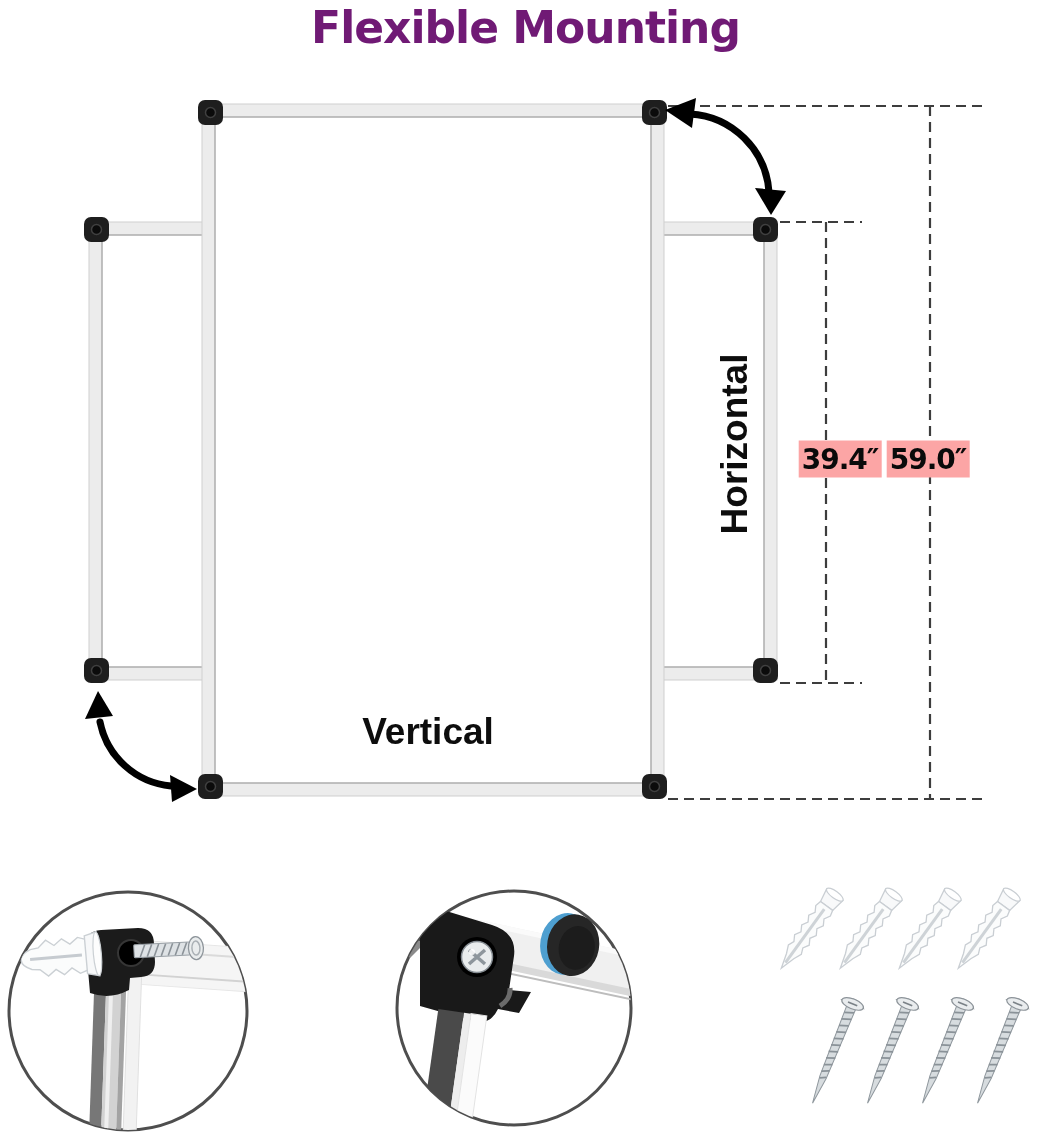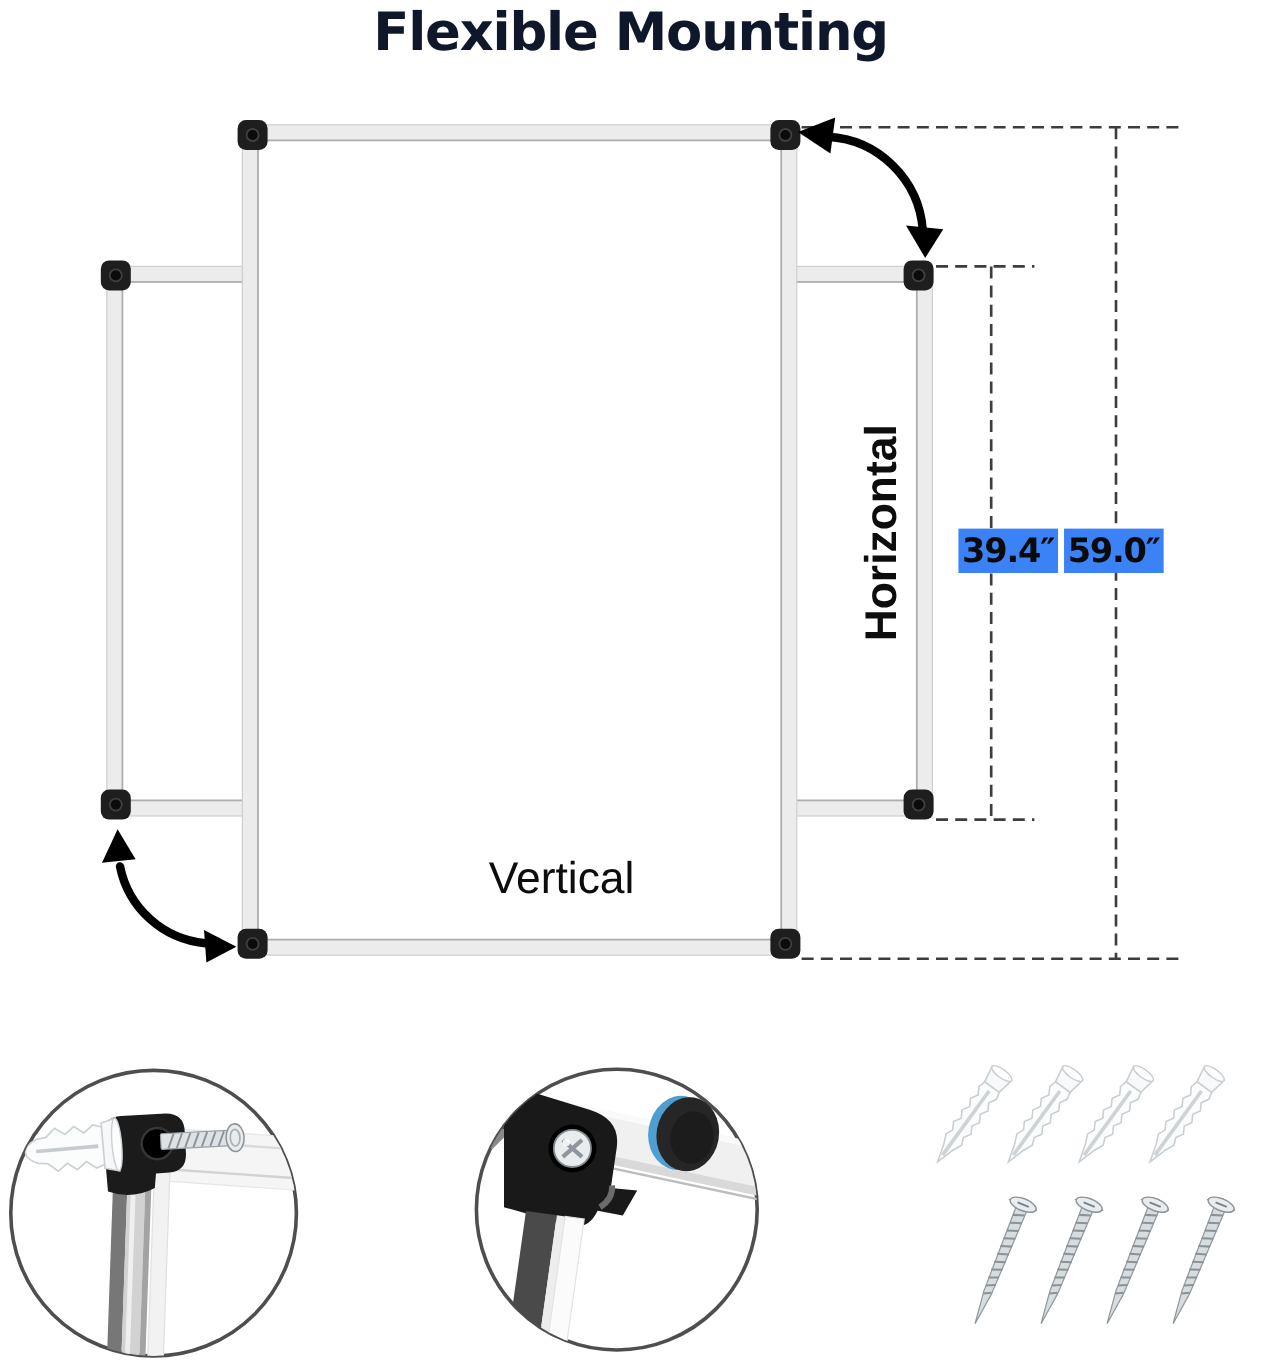--- a/index.html
+++ b/index.html
@@ -4,34 +4,34 @@
 <style>
   html,body{margin:0;padding:0;background:#fff;}
   .stage{
     position:relative;width:1051px;height:1133px;background:#fff;
     font-family:"Liberation Sans",sans-serif;overflow:hidden;
   }
   .stage svg{position:absolute;left:0;top:0;}
   .title{
     position:absolute;left:0;top:2px;width:100%;text-align:center;
     font-family:"DejaVu Sans",sans-serif;font-weight:bold;
-    font-size:44px;letter-spacing:-1px;color:#0f172a;
+    font-size:44px;letter-spacing:-1px;color:#701a75;
   }
   .vertical-label{
     position:absolute;left:428px;top:732px;transform:translate(-50%,-50%);
-    font-weight:normal;font-size:37px;color:#0d0d0d;white-space:nowrap;margin-left:40px;
+    font-weight:bold;font-size:37px;color:#0d0d0d;white-space:nowrap;
   }
   .horizontal-label{
     position:absolute;left:735px;top:444px;transform:translate(-50%,-50%) rotate(-90deg);
     font-weight:bold;font-size:37px;color:#0d0d0d;white-space:nowrap;
   }
   .dim{
     position:absolute;transform:translate(-50%,-50%);
     font-family:"DejaVu Sans",sans-serif;font-weight:bold;font-size:28px;
-    letter-spacing:-1px;color:#0a0a0a;background:#3b82f6;padding:2px 3px;white-space:nowrap;
+    letter-spacing:-1px;color:#0a0a0a;background:#fca5a5;padding:2px 3px;white-space:nowrap;
   }
   .dim-small{left:840px;top:459px;}
   .dim-large{left:928px;top:459px;}
 </style>
 </head>
 <body>
 
 <div class="stage">
 
 <svg width="1051" height="1133" viewBox="0 0 1051 1133">

